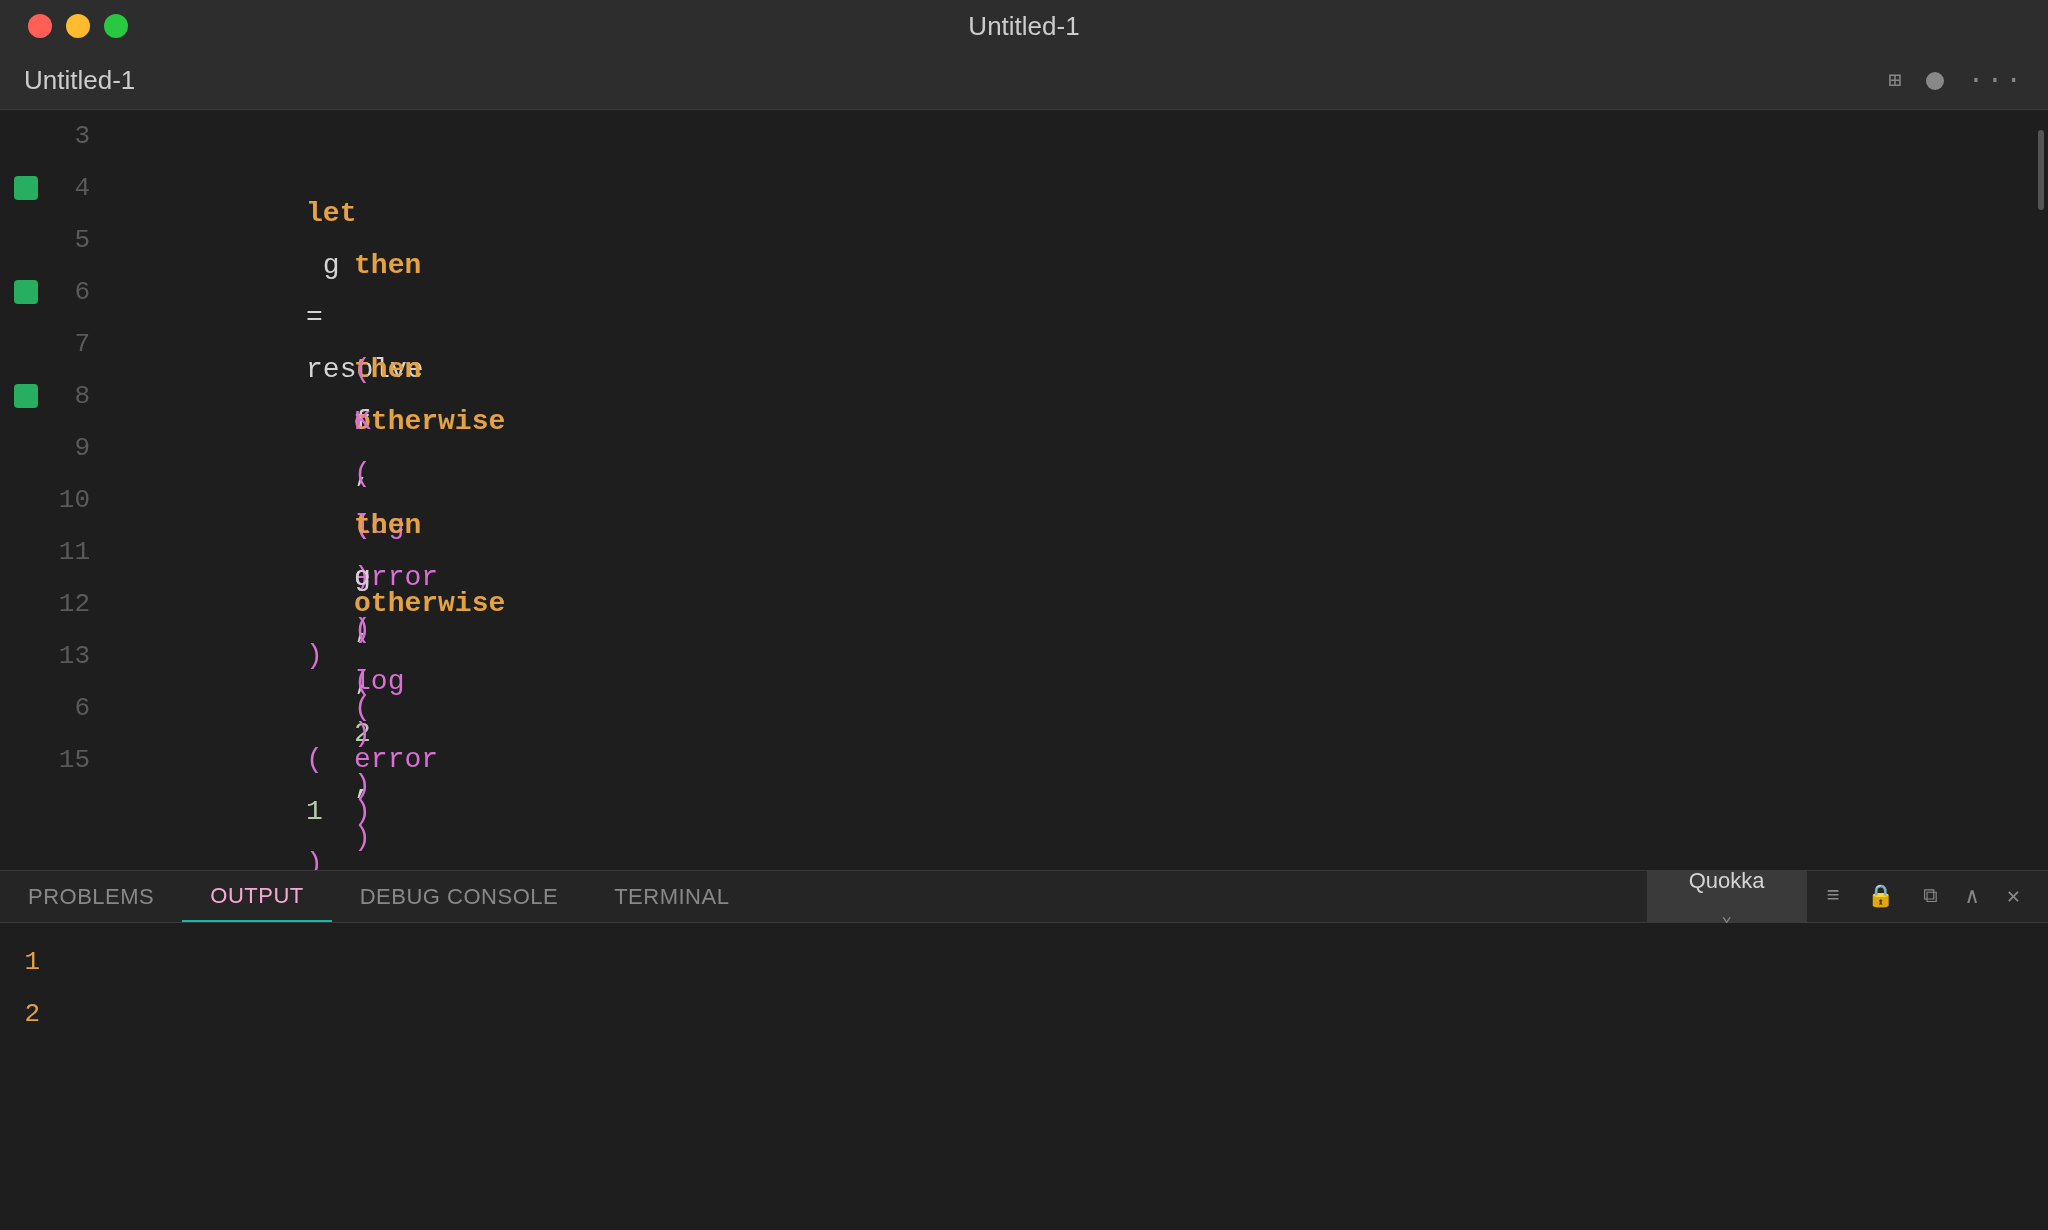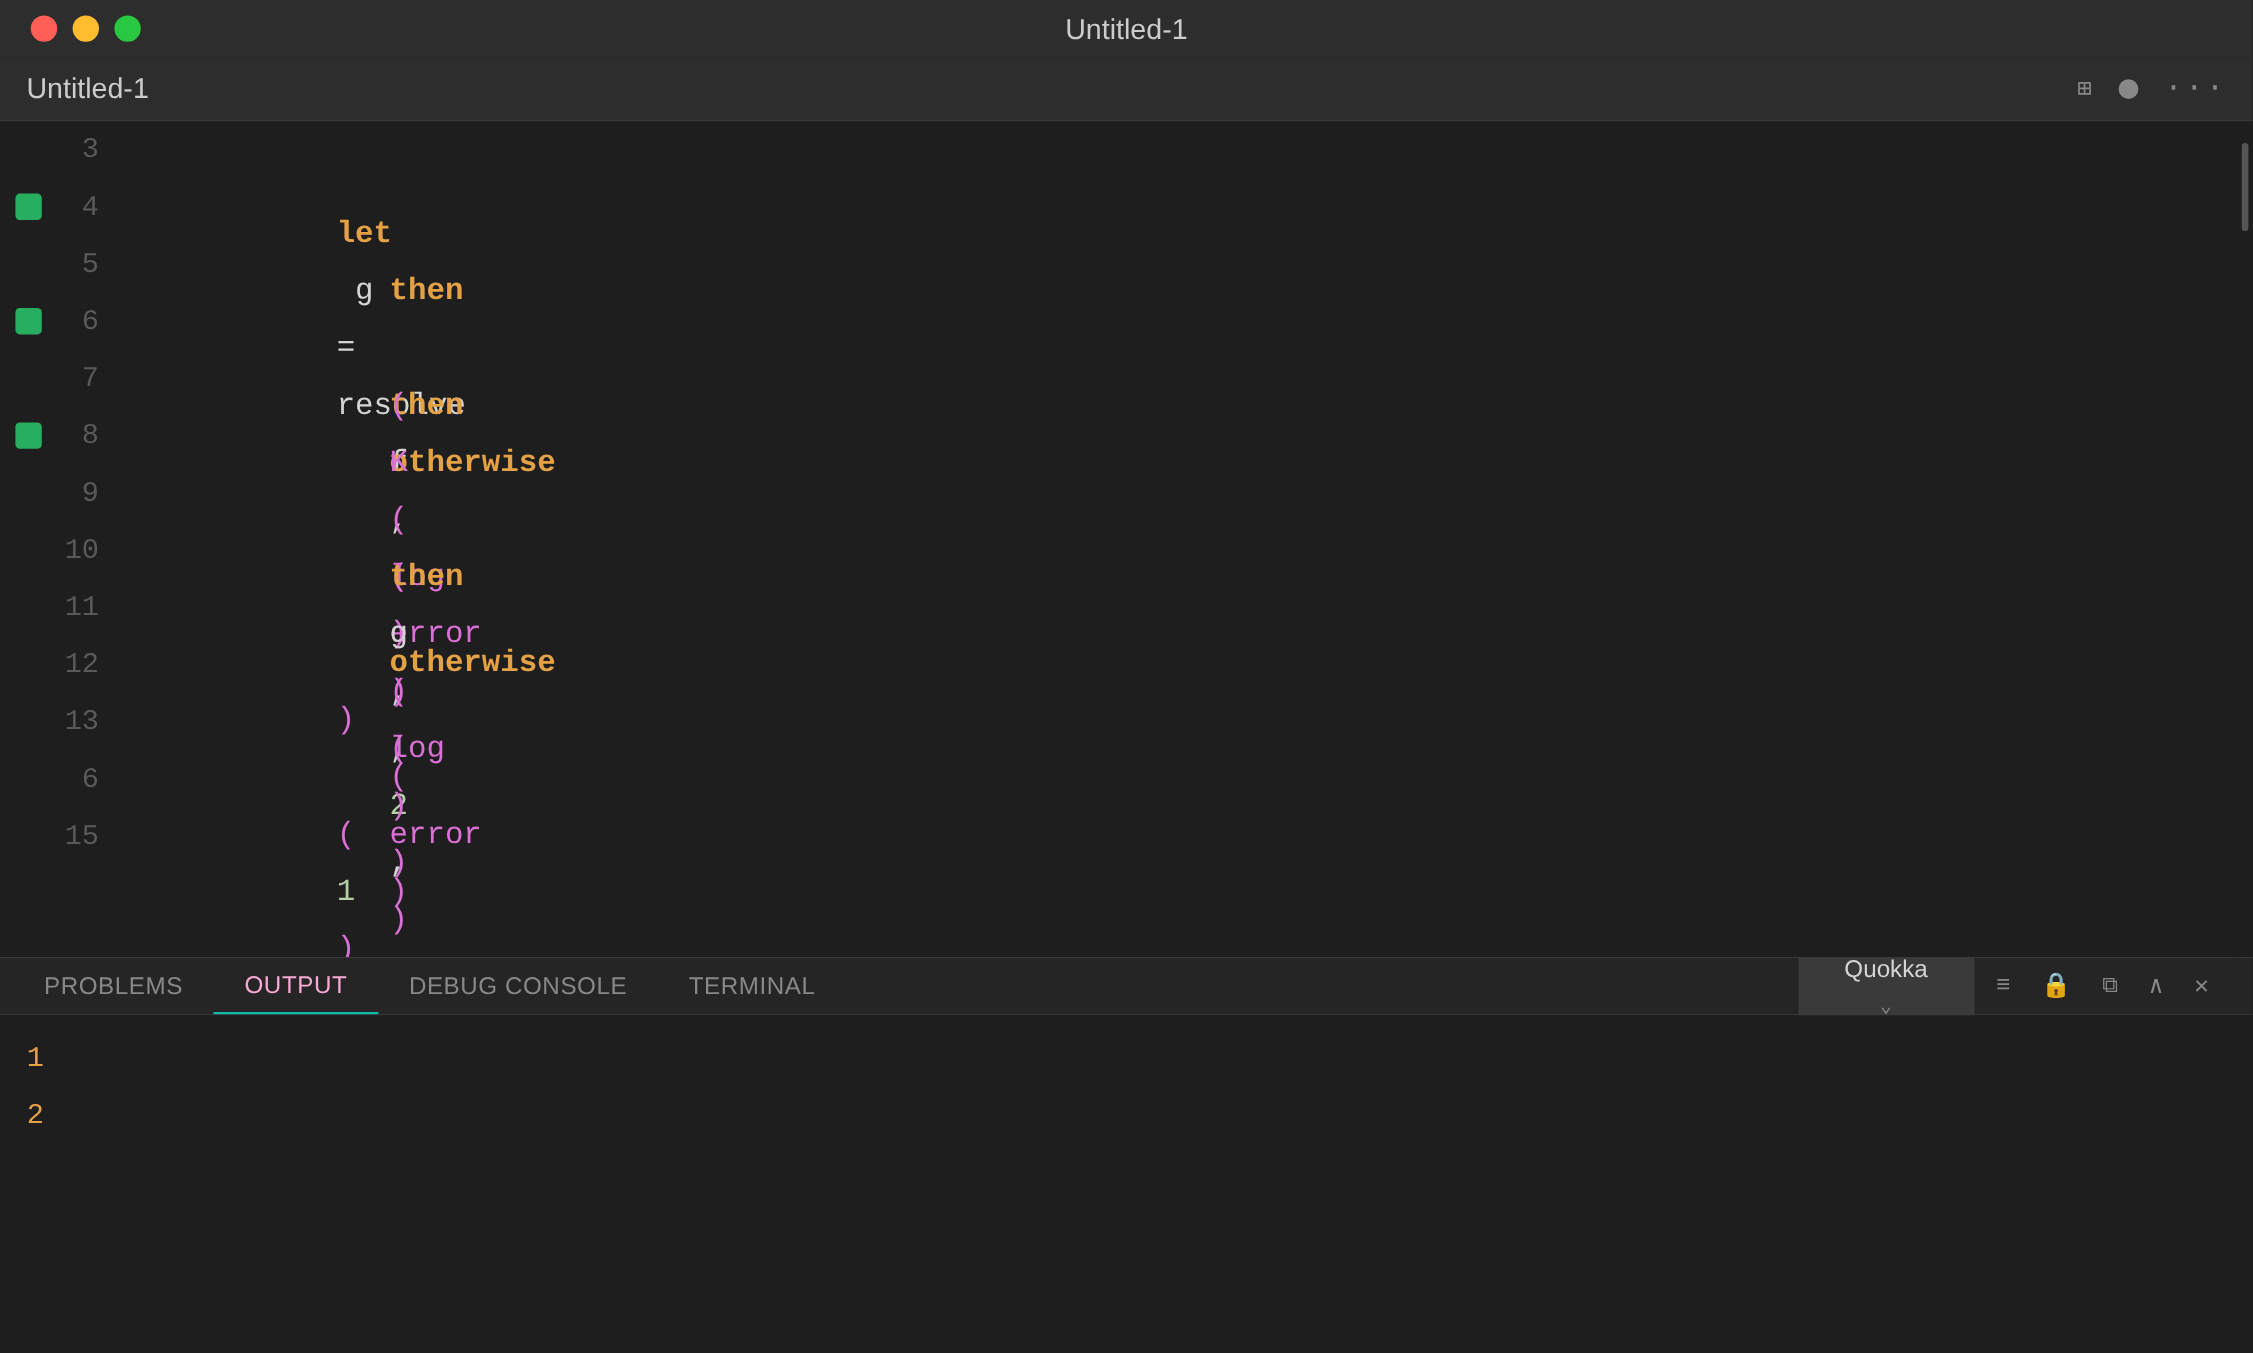--- a/index.html
+++ b/index.html
@@ -179,21 +179,21 @@
       display: flex;
       flex-direction: column;
     }
 
     .panel-tabs {
       display: flex;
       align-items: center;
       height: 52px;
       background: #252526;
       border-bottom: 1px solid #3a3a3a;
-      padding: 0 12px;
+      padding: 0 0;
       justify-content: space-between;
     }
 
     .panel-tabs-left {
       display: flex;
       align-items: center;
       height: 100%;
     }
 
     .panel-tab {

